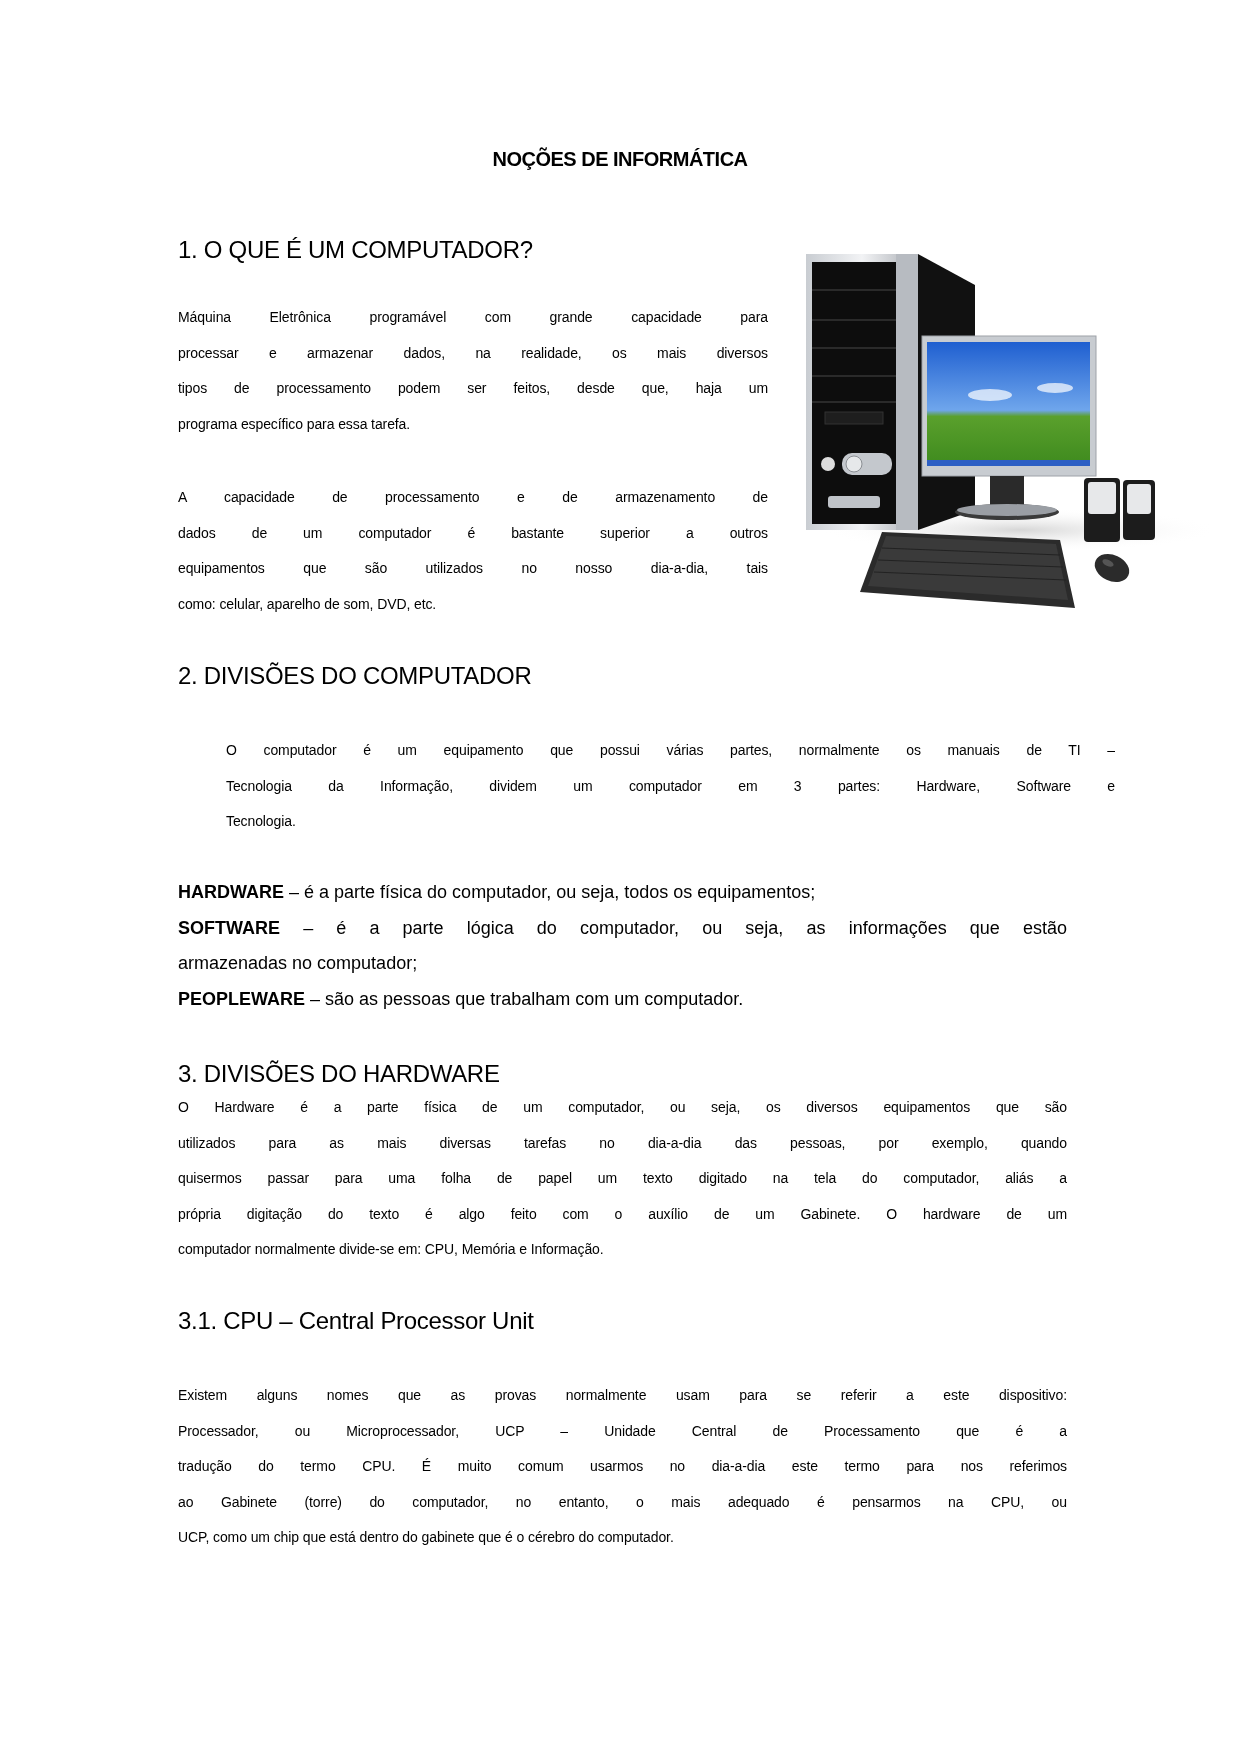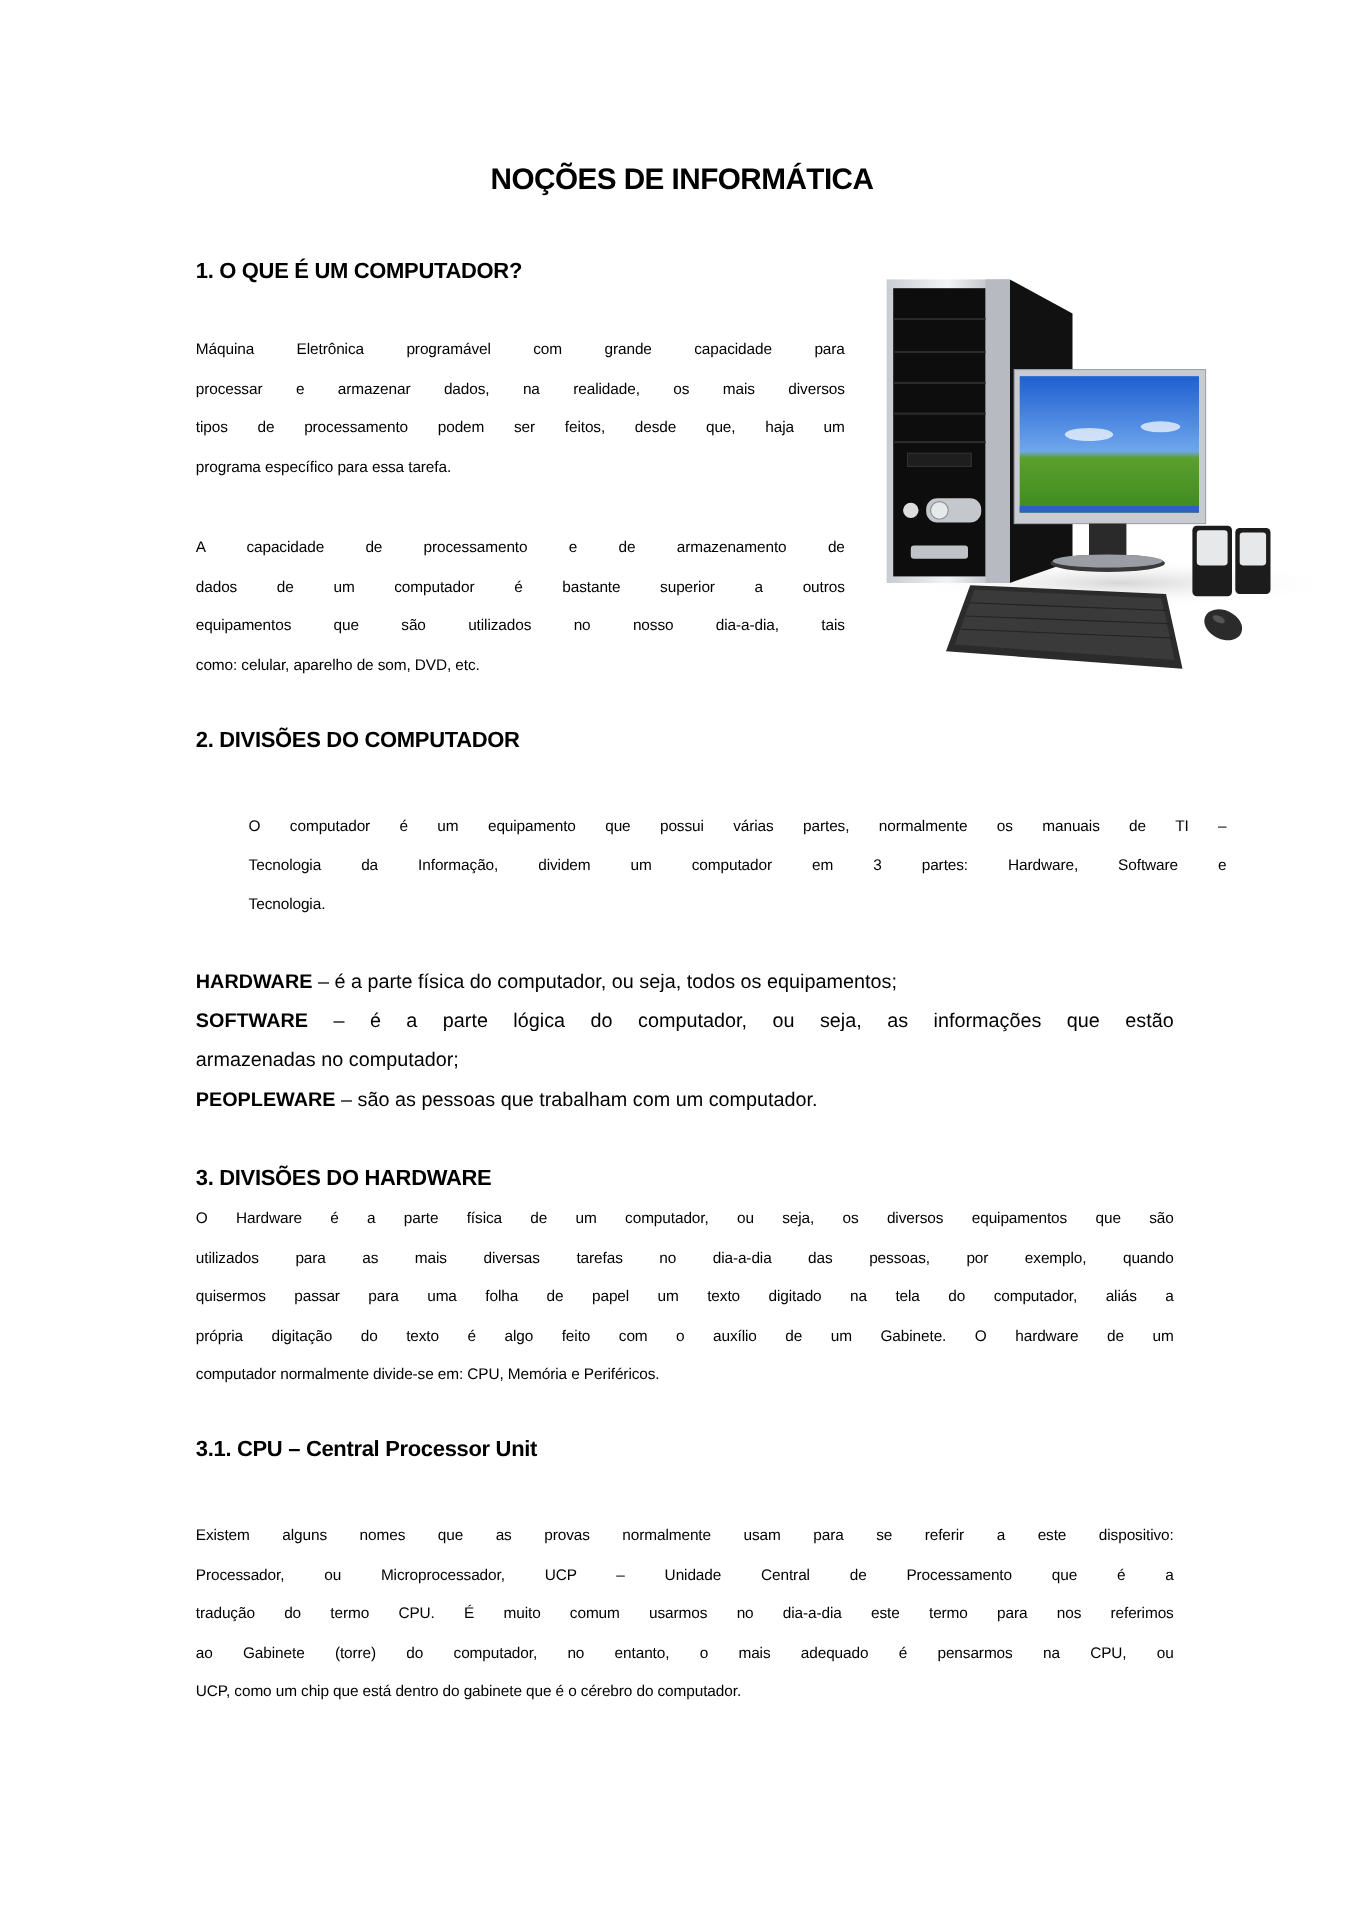--- a/index.html
+++ b/index.html
@@ -1,21 +1,21 @@
 <!DOCTYPE html>
 <html><head>
 <meta charset="utf-8">
 <style>
   html, body { margin: 0; padding: 0; background: #ffffff; }
   body { width: 1240px; height: 1754px; position: relative; overflow: hidden;
          font-family: "Liberation Sans", "DejaVu Sans", sans-serif; color: #000; }
   .page { position: absolute; left: 0; top: 0; width: 1240px; height: 1754px; }
   .title { position: absolute; top: 148px; left: 0; width: 1240px; text-align: center;
-           font-weight: bold; font-size: 27px; letter-spacing: -0.5px; }
-  .h { position: absolute; left: 178px; font-weight: bold; font-size: 20px; letter-spacing: -0.3px; }
+           font-weight: bold; font-size: 20px; letter-spacing: -0.5px; }
+  .h { position: absolute; left: 178px; font-weight: normal; font-size: 24px; letter-spacing: -0.3px; }
   .p { position: absolute; left: 178px; font-size: 14px; line-height: 35.5px; text-align: justify;
        letter-spacing: -0.1px; }
   .p.narrow { width: 590px; }
   .p.wide { width: 889px; }
   .p .line { display: block; text-align: justify; text-align-last: justify; }
   .p .line.last { text-align-last: left; }
   .def { position: absolute; left: 178px; width: 889px; font-size: 18px; line-height: 35.5px; }
   .def .line { display: block; text-align: justify; text-align-last: justify; }
   .def .line.last { text-align-last: left; }
   .b { font-weight: bold; }
@@ -135,21 +135,21 @@
     </span>
   </div>
 
   <div class="h" style="top:1060px;">3. DIVISÕES DO HARDWARE</div>
 
   <div class="p wide" style="top:1090px;">
     <span class="line">O Hardware é a parte física de um computador, ou seja, os diversos equipamentos que são</span>
     <span class="line">utilizados para as mais diversas tarefas no dia-a-dia das pessoas, por exemplo, quando</span>
     <span class="line">quisermos passar para uma folha de papel um texto digitado na tela do computador, aliás a</span>
     <span class="line">própria digitação do texto é algo feito com o auxílio de um Gabinete. O hardware de um</span>
-    <span class="line last">computador normalmente divide-se em: CPU, Memória e Periféricos.</span>
+    <span class="line last">computador normalmente divide-se em: CPU, Memória e Informação.</span>
   </div>
 
   <div class="h" style="top:1307px;">3.1. CPU – Central Processor Unit</div>
 
   <div class="p wide" style="top:1378px;">
     <span class="line">Existem alguns nomes que as provas normalmente usam para se referir a este dispositivo:</span>
     <span class="line">Processador, ou Microprocessador, UCP – Unidade Central de Processamento que é a</span>
     <span class="line">tradução do termo CPU. É muito comum usarmos no dia-a-dia este termo para nos referimos</span>
     <span class="line">ao Gabinete (torre) do computador, no entanto, o mais adequado é pensarmos na CPU, ou</span>
     <span class="line last">UCP, como um chip que está dentro do gabinete que é o cérebro do computador.</span>

